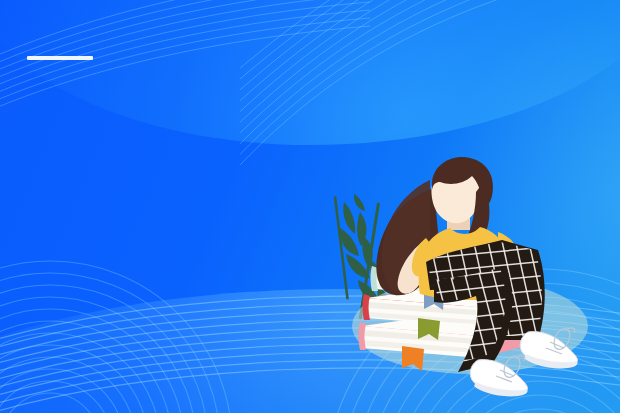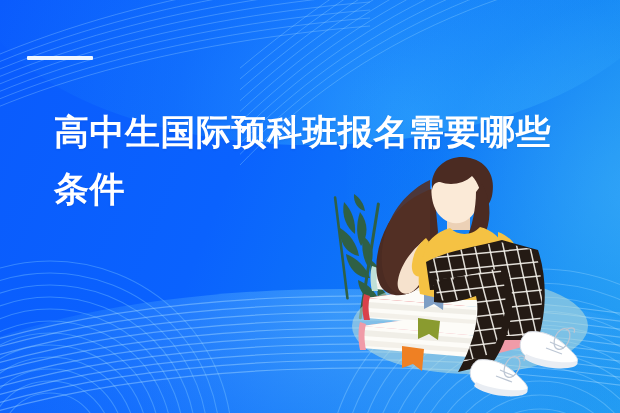--- a/index.html
+++ b/index.html
@@ -150,21 +150,20 @@
         <path d="M0 126 C 180 64 460 56 700 94"></path>
         <path d="M0 134 C 180 72 460 64 700 102"></path>
         <path d="M0 142 C 180 80 460 72 700 110"></path>
         <path d="M0 150 C 180 88 460 80 700 118"></path>
       </g>
     </svg>
   </div>
 
   <div class="rule"></div>
 
-  <div class="headline">高中生国际预科班报名需要哪些条件</div>
 
   <div class="illo">
     <svg width="290" height="263" viewBox="0 0 290 263">
       <defs>
         <clipPath id="pantsClipA">
           <path d="M96 112 C 118 100 150 96 170 92 L 205 100 C 214 128 214 160 207 186 L 175 186 C 178 160 176 136 168 124 C 148 130 122 136 104 136 Z"></path>
         </clipPath>
         <clipPath id="pantsClipB">
           <path d="M104 130 C 126 128 152 122 170 118 C 180 146 176 178 160 204 L 133 212 C 146 186 150 162 146 146 C 132 150 118 152 108 150 Z"></path>
         </clipPath>

